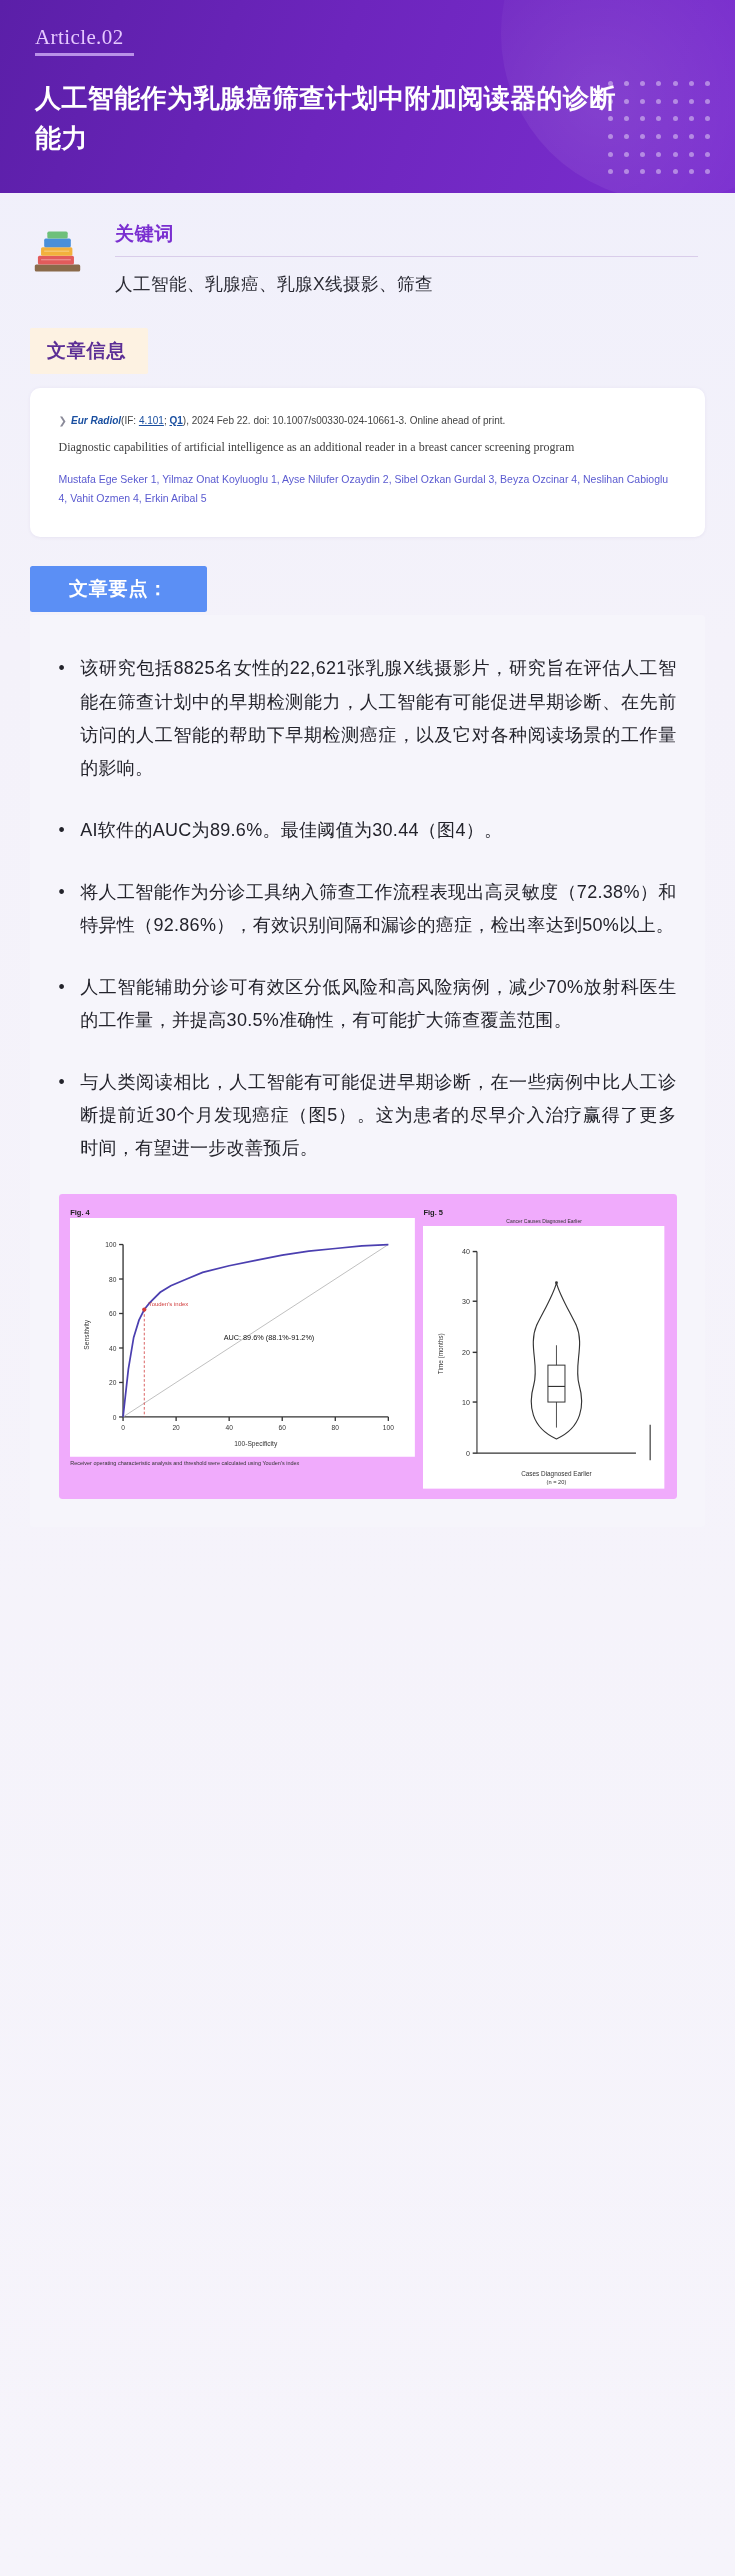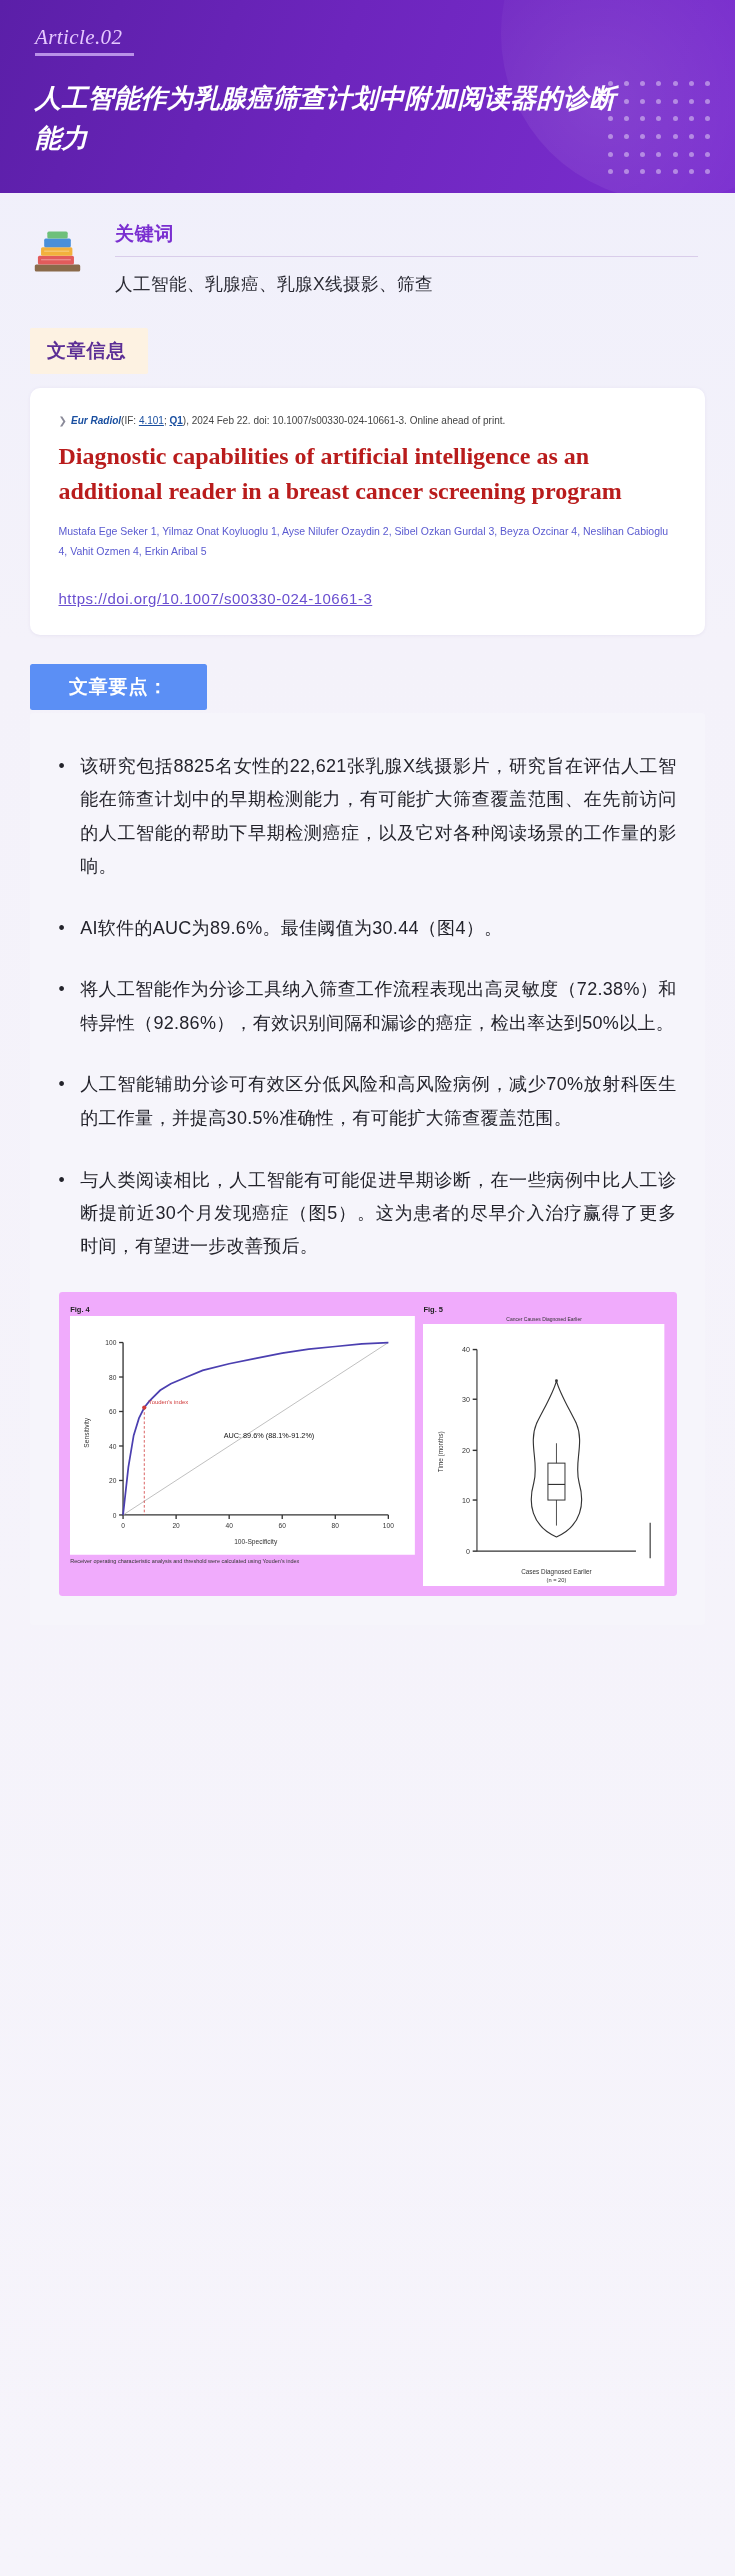--- a/index.html
+++ b/index.html
@@ -16,21 +16,20 @@
     overflow: hidden;
   }
 
   
   .header {
     position: relative;
     height: 193px;
     background: linear-gradient(110deg, #5b1fa8 0%, #6d25bd 45%, #7b2fd0 100%);
     overflow: hidden;
     padding: 25px 34px 0 35px;
-    font-style: italic;
   }
   .article-no {
     color: #e6c9ff;
     font-size: 21px;
     letter-spacing: 0.4px;
     margin-bottom: 3.4px;
     font-family: "Liberation Serif", serif;
   }
   .article-underline {
     width: 99px;
@@ -126,24 +125,24 @@
     color: #444;
     line-height: 1.5;
     margin-bottom: 11.7px;
   }
   .journal-line .chev { color: #8a8a99; margin-right: 4.2px; }
   .journal-name { color: #1a4fa0; font-style: italic; font-weight: bold; }
   .if-val { color: #1a4fa0; text-decoration: underline; }
   .q1 { color: #1a4fa0; font-weight: bold; text-decoration: underline; }
   .paper-title {
     font-family: "Liberation Serif", serif;
-    font-size: 24px;
-    font-weight: bold;
+    font-size: 12px;
+    font-weight: normal;
     line-height: 1.45;
-    color: #b91c1c;
+    color: #404040;
     margin-bottom: 13.4px;
   }
   .authors {
     font-size: 10.5px;
     color: #5a5ad0;
     line-height: 1.85;
   }
   .doi-link {
     display: block;
     margin-top: 28.5px;
@@ -290,31 +289,30 @@
 </div>
 
 <div class="info-section">
   <div class="info-tab">文章信息</div>
   <div class="info-card">
     <div class="journal-line">
       <span class="chev">❯</span><span class="journal-name">Eur Radiol</span><span>(IF: </span><span class="if-val">4.101</span><span>; </span><span class="q1">Q1</span><span>), 2024 Feb 22. doi: 10.1007/s00330-024-10661-3. Online ahead of print.</span>
     </div>
     <div class="paper-title">Diagnostic capabilities of artificial intelligence as an additional reader in a breast cancer screening program</div>
     <div class="authors">Mustafa Ege Seker 1, Yilmaz Onat Koyluoglu 1, Ayse Nilufer Ozaydin 2, Sibel Ozkan Gurdal 3, Beyza Ozcinar 4, Neslihan Cabioglu 4, Vahit Ozmen 4, Erkin Aribal 5</div>
-    <a class="doi-link" href="#">https://doi.org/10.1007/s00330-024-10661-3</a>
   </div>
 </div>
 
 <div class="highlights-section">
   <div class="hl-tab">文章要点：</div>
   <div class="hl-card">
 
     <div class="bullet">
       <span class="dot">•</span>
-      <span class="txt">该研究包括8825名女性的22,621张乳腺X线摄影片，研究旨在评估人工智能在筛查计划中的早期检测能力，有可能扩大筛查覆盖范围、在先前访问的人工智能的帮助下早期检测癌症，以及它对各种阅读场景的工作量的影响。</span>
+      <span class="txt">该研究包括8825名女性的22,621张乳腺X线摄影片，研究旨在评估人工智能在筛查计划中的早期检测能力，人工智能有可能促进早期诊断、在先前访问的人工智能的帮助下早期检测癌症，以及它对各种阅读场景的工作量的影响。</span>
     </div>
     <div class="bullet">
       <span class="dot">•</span>
       <span class="txt">AI软件的AUC为89.6%。最佳阈值为30.44（图4）。</span>
     </div>
     <div class="bullet">
       <span class="dot">•</span>
       <span class="txt">将人工智能作为分诊工具纳入筛查工作流程表现出高灵敏度（72.38%）和特异性（92.86%），有效识别间隔和漏诊的癌症，检出率达到50%以上。</span>
     </div>
     <div class="bullet">

